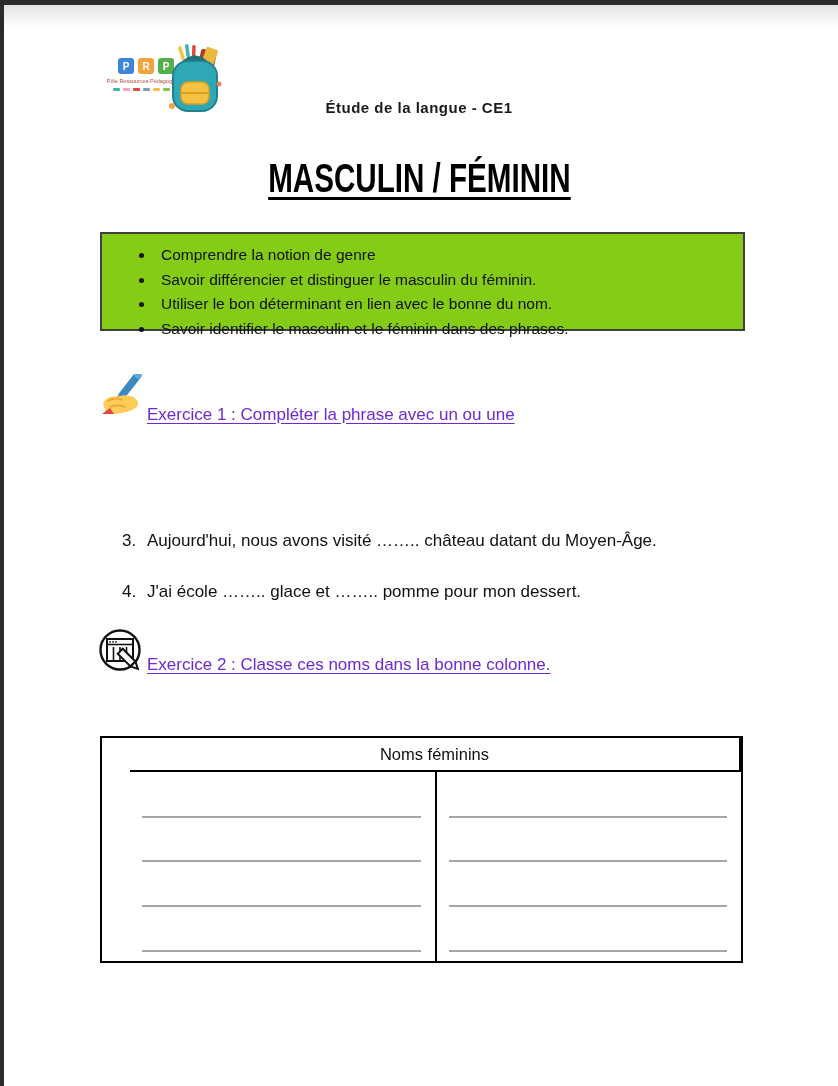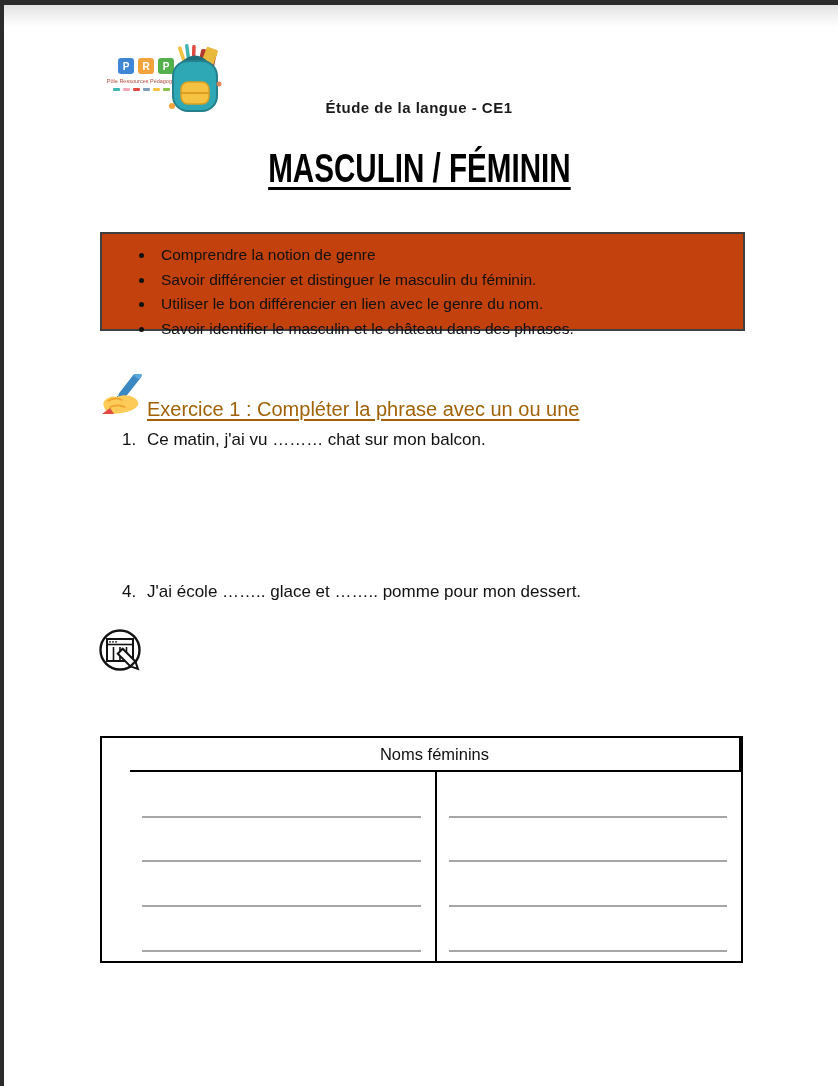--- a/index.html
+++ b/index.html
@@ -22,34 +22,34 @@
   }
   .logo-sub { margin-top:4px; font-size:5.5px; color:#b04a3e; text-align:center; white-space:nowrap; }
   .logo-dashes { margin-top:4px; display:flex; gap:3px; justify-content:center; }
   .logo-dashes i { display:block; width:7px; height:2.5px; border-radius:1px; }
 
   .backpack { position:absolute; left:166px; top:44px; }
 
   .course-label { position:absolute; top:86px; left:0; width:100%; text-align:center;
     font-weight:bold; font-size:15px; letter-spacing:0.5px;margin-top:13px; }
 
-  .main-title { position:absolute; top:146px; left:0; width:100%; text-align:center;text-decoration:underline; }
+  .main-title { position:absolute; top:156px; left:0; width:100%; text-align:center;text-decoration:underline; }
   .main-title span {
     display:inline-block; font-size:40px; font-weight:800; transform:scaleX(0.74);
     transform-origin:center; text-decoration:underline; text-decoration-thickness:3px;
     text-underline-offset:5px; letter-spacing:0px; color:#000;
   }
 
   .objectives { position:absolute; left:100px; top:232px; width:645px; height:99px;
     box-sizing:border-box; border:2px solid #3f3f3f; }
   .objectives ul { margin:9px 0 0 0; padding:0 10px 0 53px; list-style:disc; }
   .objectives li { font-size:15.5px; line-height:24.5px; color:#111; padding-left:6px; }
 
-  .ex-heading { position:absolute; font-size:20px; color:#a16207;
-    text-decoration:underline; text-underline-offset:3px; }
+  .ex-heading { position:absolute; font-size:17px; color:#6d28d9;
+    text-decoration:underline; text-underline-offset:3px;margin-top:7px; }
   .ex1-heading { left:147px; top:398px; }
   .ex2-heading { left:147px; top:648px; }
 
   .ex1-item { position:absolute; left:122px; font-size:17px; color:#111; white-space:nowrap; }
   .ex1-item .num { display:inline-block; width:25px; }
 
   .icon-abs { position:absolute; }
 
   .word-bank { position:absolute; left:100px; top:678px; width:655px;
     font-size:17px; line-height:26px; color:#111; }
@@ -107,45 +107,45 @@
       <circle cx="53" cy="40" r="2.5" fill="#e0845a"></circle>
     </svg>
   </div>
 
   <div class="course-label">Étude de la langue - CE1</div>
 
   <div class="main-title">
     <span>MASCULIN / FÉMININ</span>
   </div>
 
-  <div class="objectives" style="background:#c2410c">
+  <div class="objectives" style="background:#84cc16">
     <ul>
       <li>Comprendre la notion de genre</li>
       <li>Savoir différencier et distinguer le masculin du féminin.</li>
-      <li>Utiliser le bon différencier en lien avec le genre du nom.</li>
-      <li>Savoir identifier le masculin et le château dans des phrases.</li>
+      <li>Utiliser le bon déterminant en lien avec le bonne du nom.</li>
+      <li>Savoir identifier le masculin et le féminin dans des phrases.</li>
     </ul>
   </div>
 
   <div class="icon-abs" style="left:100px; top:374px;">
     <svg width="46" height="46" viewBox="0 0 46 46">
       <g transform="rotate(38 26 16)">
         <rect x="22.5" y="-6" width="7.5" height="32" rx="3.5" fill="#3b88c3"></rect>
         <rect x="22.5" y="-6" width="7.5" height="6" rx="2.5" fill="#5da8dd"></rect>
         <path d="M22.5 26 L26.2 34 L30 26 Z" fill="#2a6d9e"></path>
       </g>
       <path d="M4 33 C1 27 9 21 17 23 C27 19 36 23 38 28 C40 33 31 38 21 39 C12 41 6 39 4 33 Z" fill="#fdcb58"></path>
       <path d="M8 27 C12 24 18 24 22 26 M10 33 C15 31 21 31 25 33" fill="none" stroke="#f0a32f" stroke-width="1.6" stroke-linecap="round"></path>
       <path d="M2 40 L10 34 L14 40 Z" fill="#e0493f"></path>
     </svg>
   </div>
   <div class="ex-heading ex1-heading">Exercice 1 : Compléter la phrase avec un ou une</div>
 
-  <div class="ex1-item" style="top:430px">
-    <span class="num">1.</span><span>Ce matin, j'ai vu ……… chat sur mon balcon.</span>
+  <div class="ex1-item" style="top:531px">
+    <span class="num">3.</span><span>Aujourd'hui, nous avons visité …….. château datant du Moyen-Âge.</span>
   </div>
   <div class="ex1-item" style="top:582px">
     <span class="num">4.</span><span>J'ai école …….. glace et …….. pomme pour mon dessert.</span>
   </div>
 
   <div class="icon-abs" style="left:97px; top:628px;">
     <svg width="47" height="47" viewBox="0 0 47 47">
       <circle cx="23" cy="22" r="19.5" fill="none" stroke="#111" stroke-width="2.4"></circle>
       <rect x="10" y="11" width="26" height="22" fill="#fff" stroke="#111" stroke-width="2"></rect>
       <line x1="10" y1="16.5" x2="36" y2="16.5" stroke="#111" stroke-width="1.6"></line>
@@ -154,20 +154,21 @@
         <circle cx="19" cy="13.8" r="0.9" fill="#111"></circle>
       <line x1="16.5" y1="19" x2="16.5" y2="33" stroke="#111" stroke-width="1.6"></line>
       <line x1="23" y1="19" x2="23" y2="33" stroke="#111" stroke-width="1.6"></line>
       <line x1="29.5" y1="19" x2="29.5" y2="33" stroke="#111" stroke-width="1.6"></line>
       <g transform="rotate(-45 31 31)">
         <rect x="27.5" y="20" width="7" height="18" fill="#fff" stroke="#111" stroke-width="2"></rect>
         <path d="M27.5 38 L31 45 L34.5 38 Z" fill="#fff" stroke="#111" stroke-width="2"></path>
       </g>
     </svg>
   </div>
+  <div class="ex-heading ex2-heading">Exercice 2 : Classe ces noms dans la bonne colonne.</div>
 
 
   <div class="sort-table">
     <div class="sort-head">
       <div class="cell">Noms féminins</div>
     </div>
     <div class="sort-body">
       <div class="cell">
         <div class="rule" style="top:44px"></div>
         <div class="rule" style="top:88px"></div>

